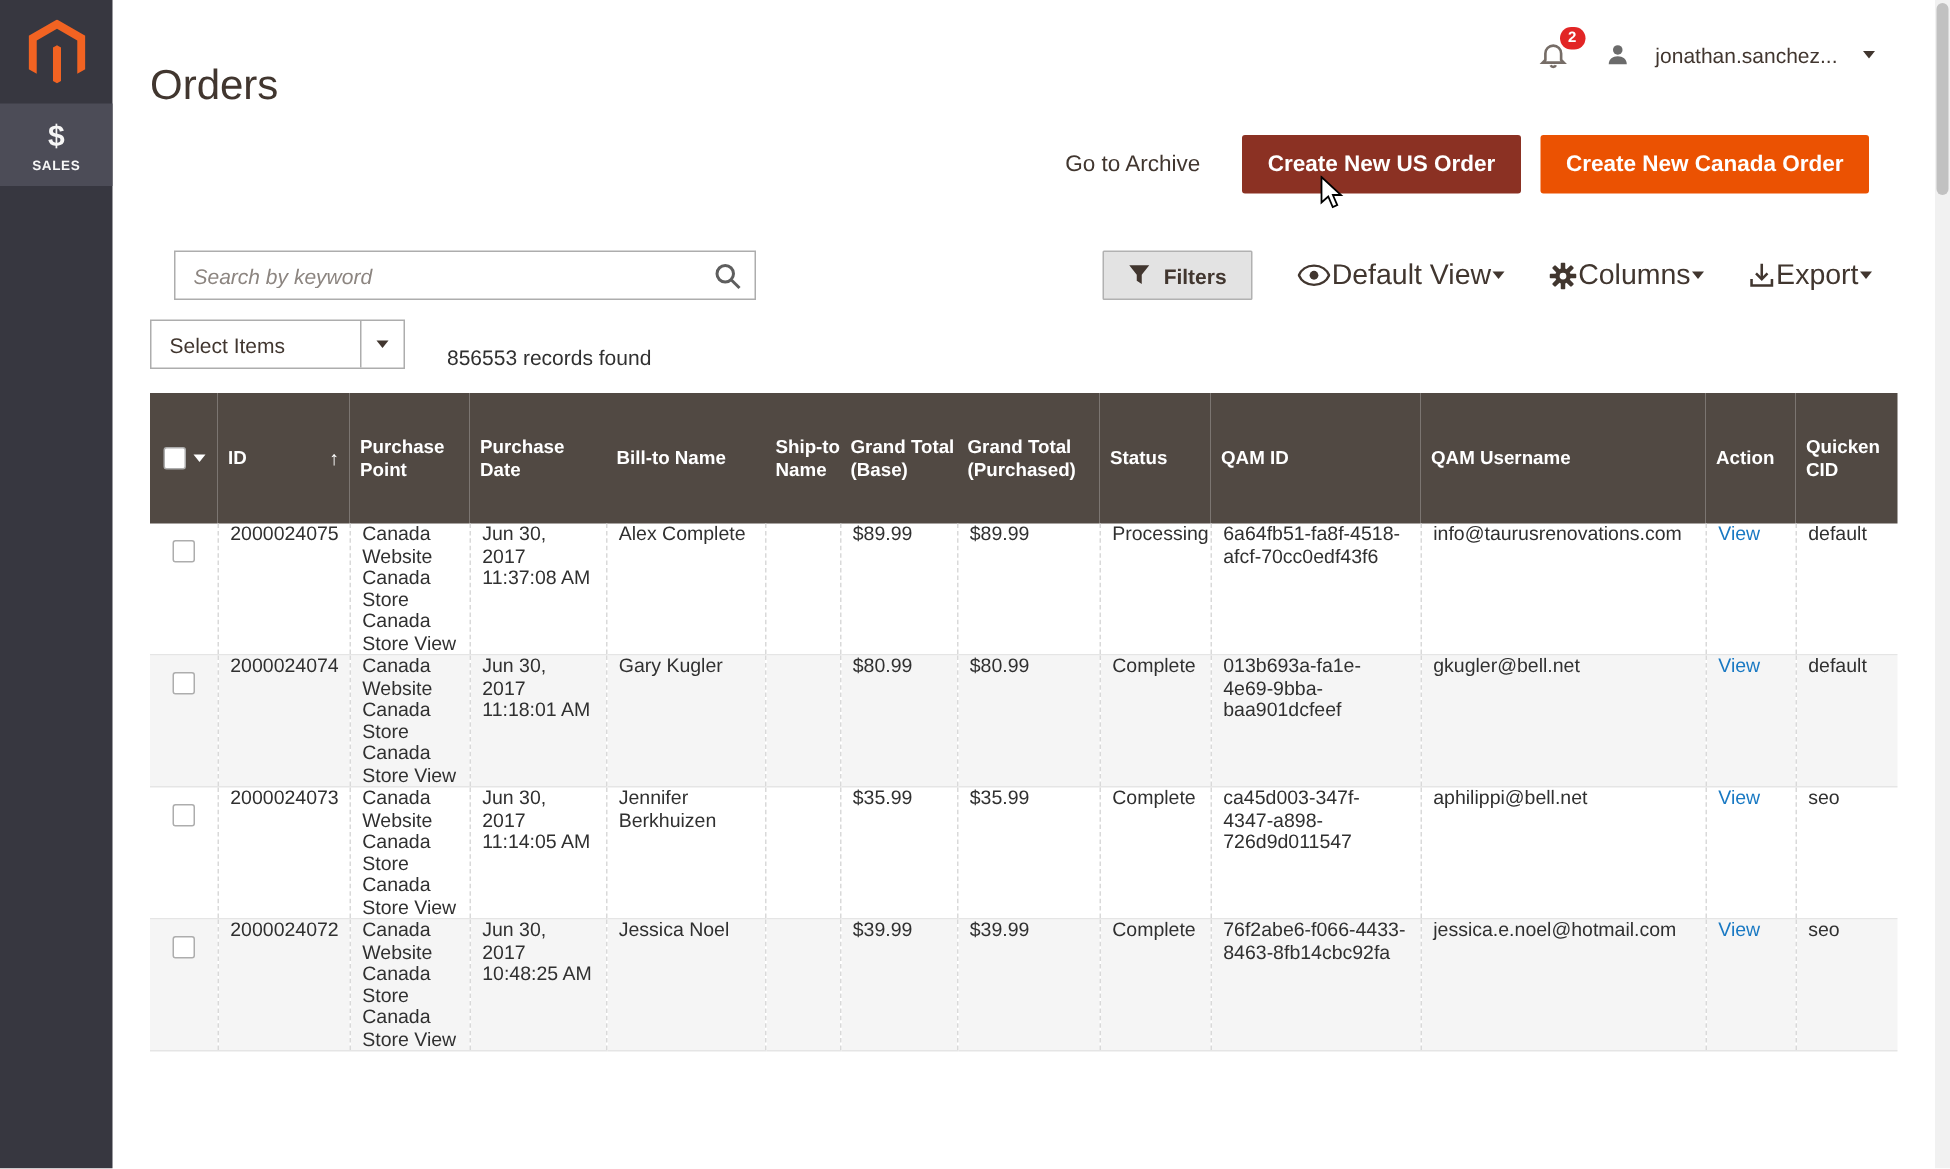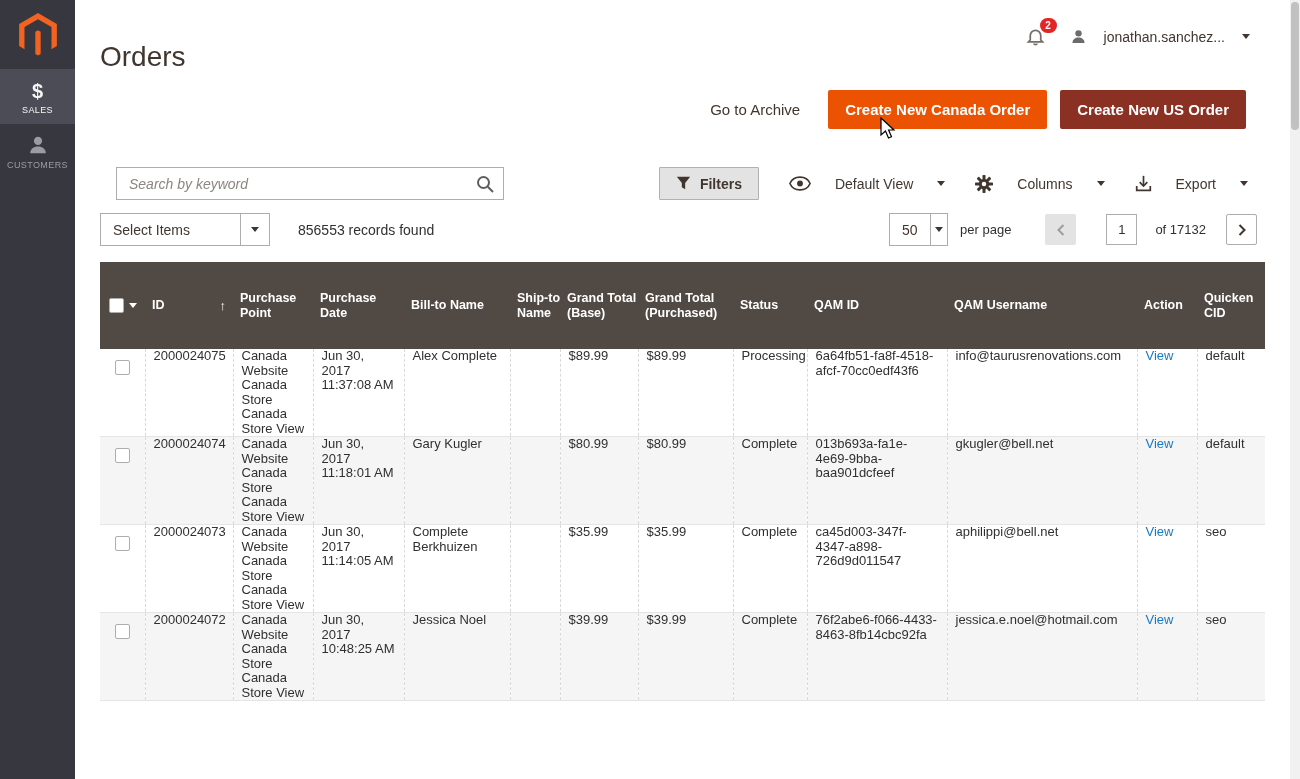--- a/index.html
+++ b/index.html
@@ -5,21 +5,21 @@
   html,body{margin:0;padding:0;width:1300px;height:779px;overflow:hidden;background:#fff;
     font-family:"Liberation Sans",sans-serif;color:#303030;}
   .page{position:relative;width:1300px;height:779px;overflow:hidden;}
 
   
   .sidebar{position:absolute;left:0;top:0;width:75px;height:779px;background:#373740;z-index:5;}
   .logo{display:flex;justify-content:center;padding:13px 0 12px;cursor:pointer;}
   .menu-item{text-align:center;padding:10px 2px 9px;color:#9b9ba2;cursor:pointer;}
   .menu-item.selected{background:#4c4c57;color:#f6f6f6;}
   .mi-icon{height:24px;font-size:20px;font-weight:bold;line-height:24px;}
-  .mi-label{font-size:9px;font-weight:normal;letter-spacing:.4px;margin-top:2px;}
+  .mi-label{font-size:9px;font-weight:bold;letter-spacing:.4px;margin-top:2px;}
 
   
   .page-title{position:absolute;left:100px;top:22px;font-size:28px;font-weight:400;color:#41362f;}
   .header-right{position:absolute;top:26px;right:50px;display:flex;align-items:center;gap:24px;}
   .bell{position:relative;cursor:pointer;display:flex;}
   .badge{position:absolute;top:-8px;right:-11px;background:#e22626;color:#fff;font-size:10px;
     font-weight:bold;min-width:9px;padding:2px 4px;border-radius:9px;text-align:center;line-height:11px;}
   .user{display:flex;align-items:center;gap:17px;font-size:14px;color:#41362f;cursor:pointer;}
   .caret{width:0;height:0;border-left:4px solid transparent;border-right:4px solid transparent;
     border-top:5px solid #41362f;display:inline-block;}
@@ -38,24 +38,24 @@
   .toolbar{position:absolute;top:167px;left:100px;right:52px;height:33px;}
   .search{position:absolute;left:16px;top:0;width:388px;height:33px;}
   .search input{width:100%;height:33px;border:1px solid #adadad;padding:0 38px 0 12px;font-size:14px;
     box-sizing:border-box;font-family:inherit;color:#303030;}
   .search input::placeholder{font-style:italic;color:#8c8580;}
   .search .mag{position:absolute;right:9px;top:7px;cursor:pointer;}
   .toolbar-right{position:absolute;right:0;top:0;height:33px;display:flex;align-items:center;gap:30px;}
   .filters-btn{display:flex;align-items:center;gap:9px;background:#e3e3e3;border:1px solid #b1b1b1;
     height:33px;padding:0 16px;font-size:14px;font-weight:bold;color:#41362f;cursor:pointer;
     font-family:inherit;box-sizing:border-box;border-radius:1px;}
-  .tb-item{display:flex;align-items:center;gap:24px;font-size:14px;color:#41362f;cursor:pointer;}
-
-  
-  .controls{position:absolute;top:213px;left:100px;right:43px;height:33px;display:flex;align-items:center;}
+  .tb-item{display:flex;align-items:center;gap:1px;font-size:19px;color:#41362f;cursor:pointer;}
+
+  
+  .controls{position:absolute;top:213px;left:100px;right:43px;height:33px;display:flex;align-items:flex-end;}
   .select{height:33px;border:1px solid #adadad;background:#fff;display:flex;align-items:stretch;
     box-sizing:border-box;cursor:pointer;}
   .select .lbl{display:flex;align-items:center;padding:0 12px;font-size:14px;color:#41362f;flex:1;}
   .select .cwrap{width:28px;border-left:1px solid #adadad;display:flex;align-items:center;justify-content:center;}
   .sel-items{width:170px;}
   .per-page{width:59px;}
   .records{margin-left:28px;font-size:14px;color:#303030;}
   .controls-right{margin-left:auto;display:flex;align-items:center;}
   .pp-label{font-size:13px;margin-left:12px;color:#303030;}
   .pg{width:31px;height:31px;border-radius:2px;display:flex;align-items:center;justify-content:center;
@@ -98,29 +98,20 @@
     <div class="logo">
       <svg width="38" height="44" viewBox="0 0 24 28">
         <path fill="#f26322" d="M12 0 L24 6.93 V21.07 L20.6 23.03 V8.9 L12 3.93 L3.4 8.9 V23.03 L0 21.07 V6.93 Z"></path>
         <path fill="#f26322" d="M13.7 26.07 L12 27.05 L10.3 26.07 V11.93 L12 10.95 L13.7 11.93 Z"></path>
       </svg>
     </div>
     <div class="menu-item selected">
       <div class="mi-icon">$</div>
       <div class="mi-label">SALES</div>
     </div>
-    <div class="menu-item">
-      <div class="mi-icon">
-        <svg width="22" height="22" viewBox="0 0 24 24" fill="#9b9ba2">
-          <circle cx="12" cy="7.5" r="4.5"></circle>
-            <path d="M3.5 21c0-4.7 3.8-7.5 8.5-7.5s8.5 2.8 8.5 7.5Z"></path>
-        </svg>
-      </div>
-      <div class="mi-label">CUSTOMERS</div>
-    </div>
   </div>
 
   <h1 class="page-title">Orders</h1>
   <div class="header-right">
     <div class="bell">
       <svg width="21" height="21" viewBox="0 0 24 24" fill="none" stroke="#766d67" stroke-width="2">
         <path d="M18 16v-5a6 6 0 1 0-12 0v5l-2 2h16z"></path>
           <path d="M10 20a2.2 2.2 0 0 0 4 0"></path>
       </svg>
       <span class="badge">2</span>
@@ -130,22 +121,22 @@
         <circle cx="12" cy="7.5" r="4.5"></circle>
           <path d="M3.5 21c0-4.7 3.8-7.5 8.5-7.5s8.5 2.8 8.5 7.5Z"></path>
       </svg>
       <span>jonathan.sanchez...</span>
       <span class="caret"></span>
     </div>
   </div>
 
   <div class="page-actions">
     <a class="archive-link">Go to Archive</a>
+    <button class="btn btn-dark">Create New US Order</button>
     <button class="btn btn-orange">Create New Canada Order</button>
-    <button class="btn btn-dark">Create New US Order</button>
   </div>
 
   <div class="toolbar">
     <div class="search">
       <input type="text" placeholder="Search by keyword" style="">
       <span class="mag">
         <svg width="20" height="20" viewBox="0 0 20 20">
             <circle cx="8.5" cy="8.5" r="5.5" fill="none" stroke="#5e5e5e" stroke-width="2"></circle>
             <path d="M12.8 12.8 L18 18" stroke="#5e5e5e" stroke-width="2"></path>
           </svg>
@@ -199,41 +190,20 @@
   </div>
 
   <div class="controls">
     <div class="select sel-items">
       <span class="lbl">Select Items</span>
       <span class="cwrap">
           <span class="caret"></span>
         </span>
     </div>
     <span class="records">856553 records found</span>
-    <div class="controls-right">
-      <div class="select per-page">
-        <span class="lbl">50</span>
-        <span class="cwrap">
-            <span class="caret"></span>
-          </span>
-      </div>
-      <span class="pp-label">per page</span>
-      <button class="pg prev">
-        <svg width="10" height="12" viewBox="0 0 10 12">
-            <path d="M7.5 1 2.5 6l5 5" stroke="#9d9d9d" stroke-width="2" fill="none"></path>
-          </svg>
-      </button>
-      <input class="pg-input" value="1" style="">
-      <span class="of-text">of 17132</span>
-      <button class="pg next">
-        <svg width="10" height="12" viewBox="0 0 10 12">
-            <path d="M2.5 1l5 5-5 5" stroke="#41362f" stroke-width="2" fill="none"></path>
-          </svg>
-      </button>
-    </div>
   </div>
 
   <table class="grid">
     <colgroup>
       <col style="width:45px">
         <col style="width:88px">
         <col style="width:80px">
         <col style="width:91px">
       <col style="width:106px">
         <col style="width:50px">
@@ -313,21 +283,21 @@
         <td>default</td>
       </tr>
       <tr>
         <td><input type="checkbox" style=""></td>
         <td>2000024073</td>
         <td class="pre">Canada Website
 Canada Store
 Canada Store View</td>
         <td class="pre">Jun 30, 2017
 11:14:05 AM</td>
-        <td>Complete Berkhuizen</td>
+        <td>Jennifer Berkhuizen</td>
         <td></td>
         <td>$35.99</td>
         <td>$35.99</td>
         <td>Complete</td>
         <td>ca45d003-347f-4347-a898-726d9d011547</td>
         <td>aphilippi@bell.net</td>
         <td><a class="view">View</a></td>
         <td>seo</td>
       </tr>
       <tr>

